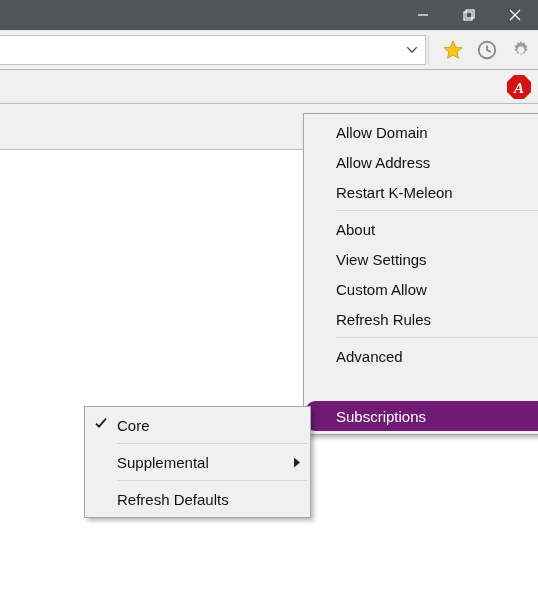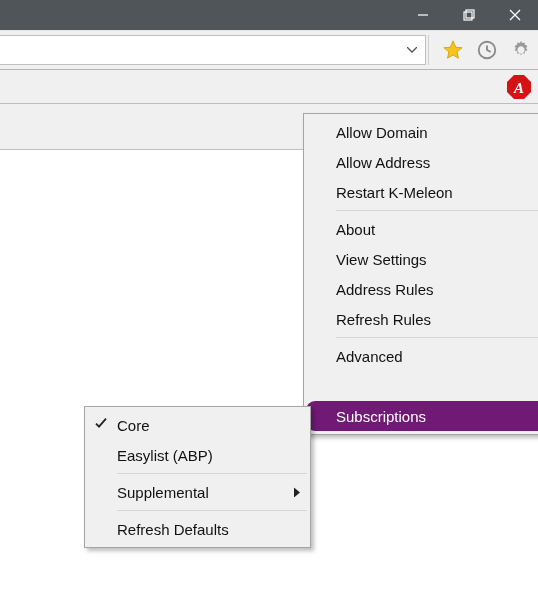--- a/index.html
+++ b/index.html
@@ -215,21 +215,21 @@
       <span>Restart K-Meleon</span>
     </div>
   <div class="sep"></div>
   <div class="item">
       <span>About</span>
     </div>
   <div class="item">
       <span>View Settings</span>
     </div>
   <div class="item">
-      <span>Address Rules</span>
+      <span>Custom Allow</span>
     </div>
   <div class="item">
       <span>Refresh Rules</span>
     </div>
   <div class="sep"></div>
   <div class="item">
     <span>Advanced</span>
     <span class="arrow-r"><svg width="6" height="10">
           <path d="M0 0 L6 5 L0 10 Z" fill="#222"></path>
         </svg></span>
@@ -247,23 +247,20 @@
   </div>
 </div>
 
 <div id="menu-sub" class="menu">
   <div class="item">
     <span class="check"><svg width="12" height="12">
           <path d="M1 6 L4 9 L11 1" stroke="#222" stroke-width="1.8" fill="none"></path>
         </svg></span>
     <span>Core</span>
   </div>
-  <div class="item">
-    <span>Easylist (ABP)</span>
-  </div>
   <div class="sep"></div>
   <div class="item">
     <span>Supplemental</span>
     <span class="arrow-r"><svg width="6" height="10">
           <path d="M0 0 L6 5 L0 10 Z" fill="#222"></path>
         </svg></span>
   </div>
   <div class="sep"></div>
   <div class="item">
     <span>Refresh Defaults</span>

